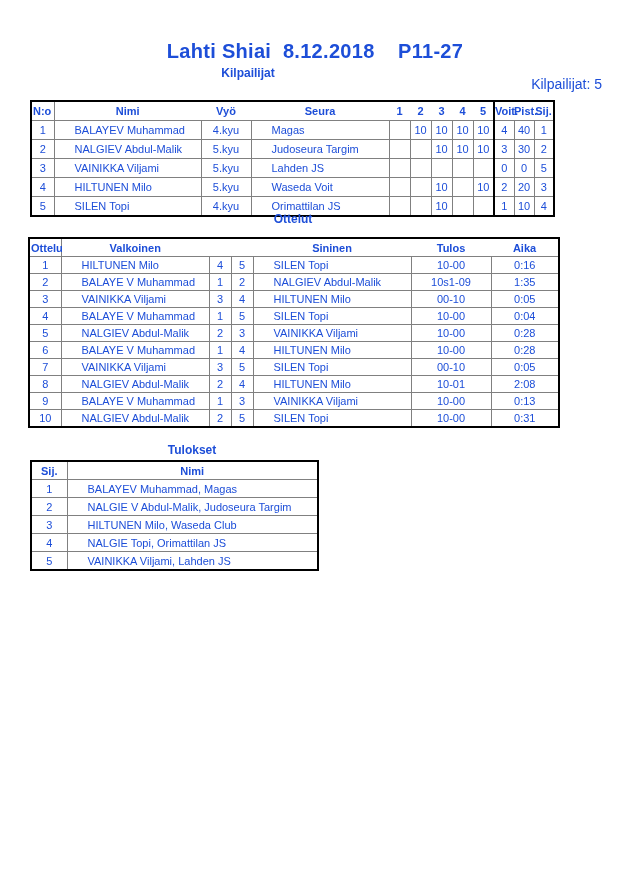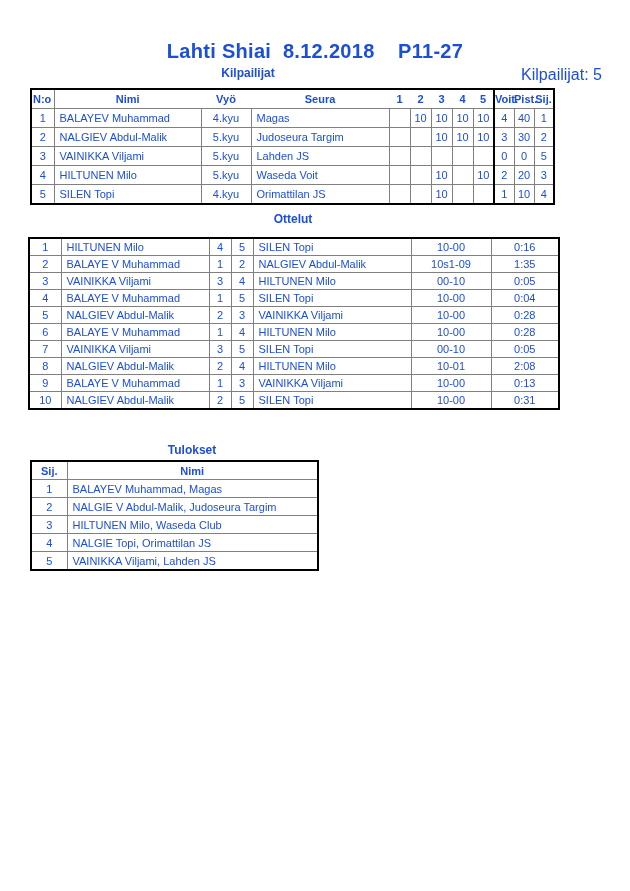--- a/index.html
+++ b/index.html
@@ -15,40 +15,40 @@
     white-space:pre; letter-spacing:0.3px;
   }
   .section-heading {
     position:absolute; font-size:12px; font-weight:bold;
     transform:translateX(-50%); white-space:nowrap;
   }
   #h-kilpailijat { top:66px; left:248px; }
   #h-ottelut     { top:212px; left:293px; }
   #h-tulokset    { top:443px; left:192px; }
   .count-label {
-    position:absolute; top:66px; right:28px; font-size:16px;
+    position:absolute; top:76px; right:28px; font-size:14px;
   }
   table {
     position:absolute; border-collapse:collapse; table-layout:fixed;
     background:#fff; border:2px solid #000;
   }
   td, th {
     border:1px solid #808080; font-size:11px; padding:0;
     white-space:nowrap; overflow:hidden; font-weight:normal;
   }
   th {
     font-weight:bold; border-left:none; border-right:none;
     overflow:visible;
   }
   th.divR { border-right:1px solid #808080; }
   .thickL { border-left:2px solid #000 !important; }
   .c { text-align:center; }
-  .l { text-align:left; padding-left:5px; }
+  .l { text-align:left; padding-left:20px; }
   .hl { text-align:left; padding-left:1px; }
-  #table1 { left:30px; top:88px;  width:523px; }
+  #table1 { left:30px; top:100px;  width:523px; }
   #table1 th { height:18px; }
   #table1 td { height:18px; }
   #table2 { left:28px; top:237px; width:530px; }
   #table2 th { height:17px; }
   #table2 td { height:16px; }
   #table3 { left:30px; top:460px; width:287px; }
   #table3 th { height:17px; }
   #table3 td { height:17px; }
 </style>
 </head>
@@ -170,20 +170,29 @@
     <colgroup>
       <col style="width:32px">
         <col style="width:148px">
         <col style="width:22px">
         <col style="width:22px">
       <col style="width:158px">
         <col style="width:80px">
         <col style="width:68px">
     </colgroup>
     <tbody>
+        <tr>
+      <th class="hl divR">Ottelu</th>
+      <th class="c">Valkoinen</th>
+      <th class="c"></th>
+      <th class="c"></th>
+      <th class="c">Sininen</th>
+      <th class="c">Tulos</th>
+      <th class="c">Aika</th>
+    </tr>
     <tr>
       <td class="c">1</td>
       <td class="l">HILTUNEN Milo</td>
       <td class="c">4</td>
       <td class="c">5</td>
       <td class="l">SILEN Topi</td>
       <td class="c">10-00</td>
       <td class="c">0:16</td>
     </tr>
     <tr>

